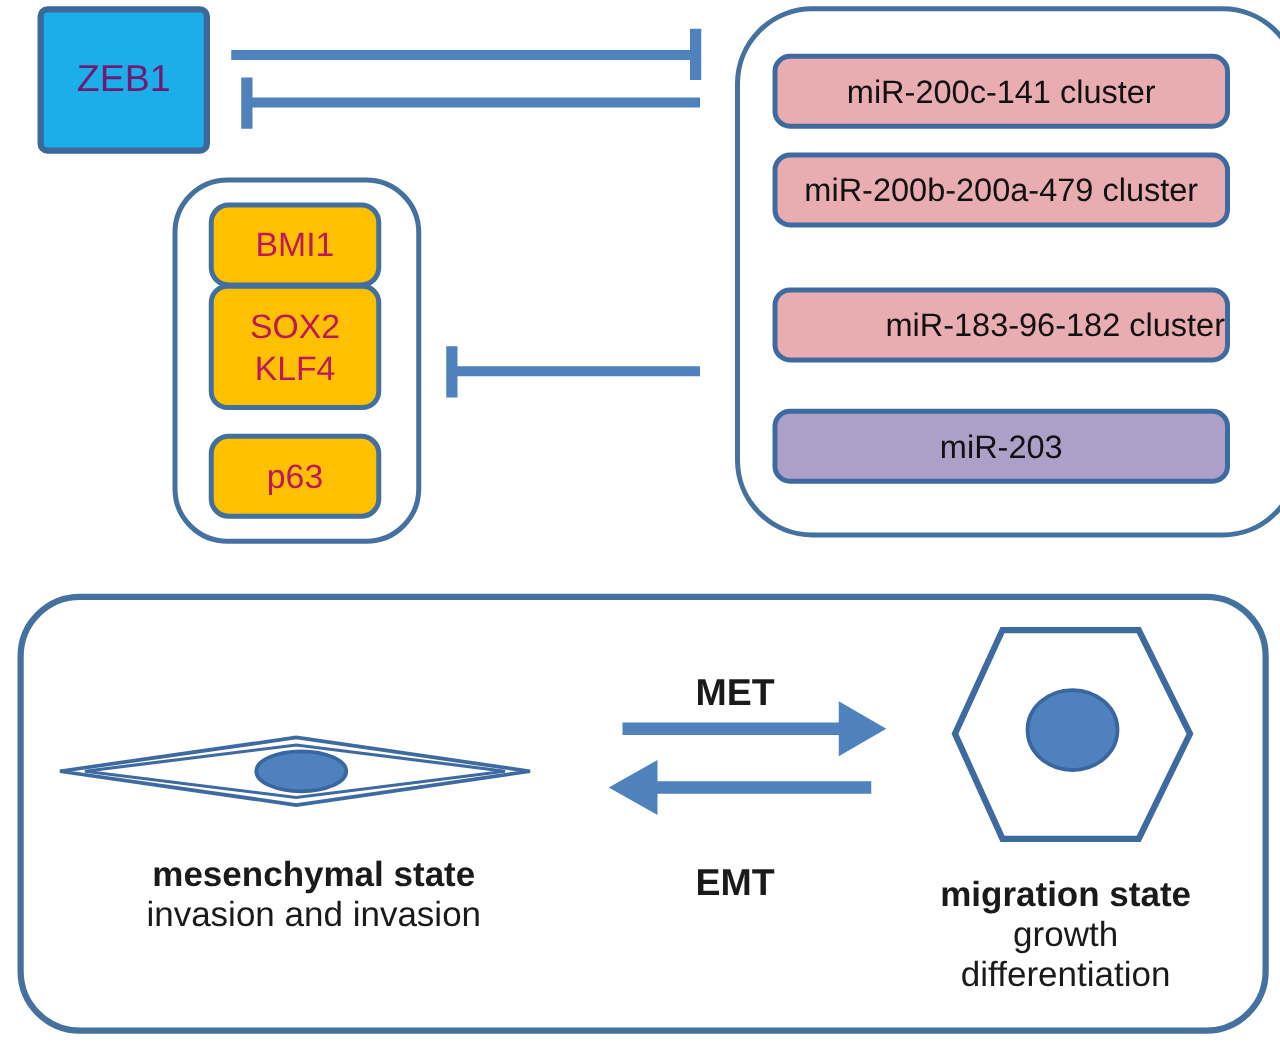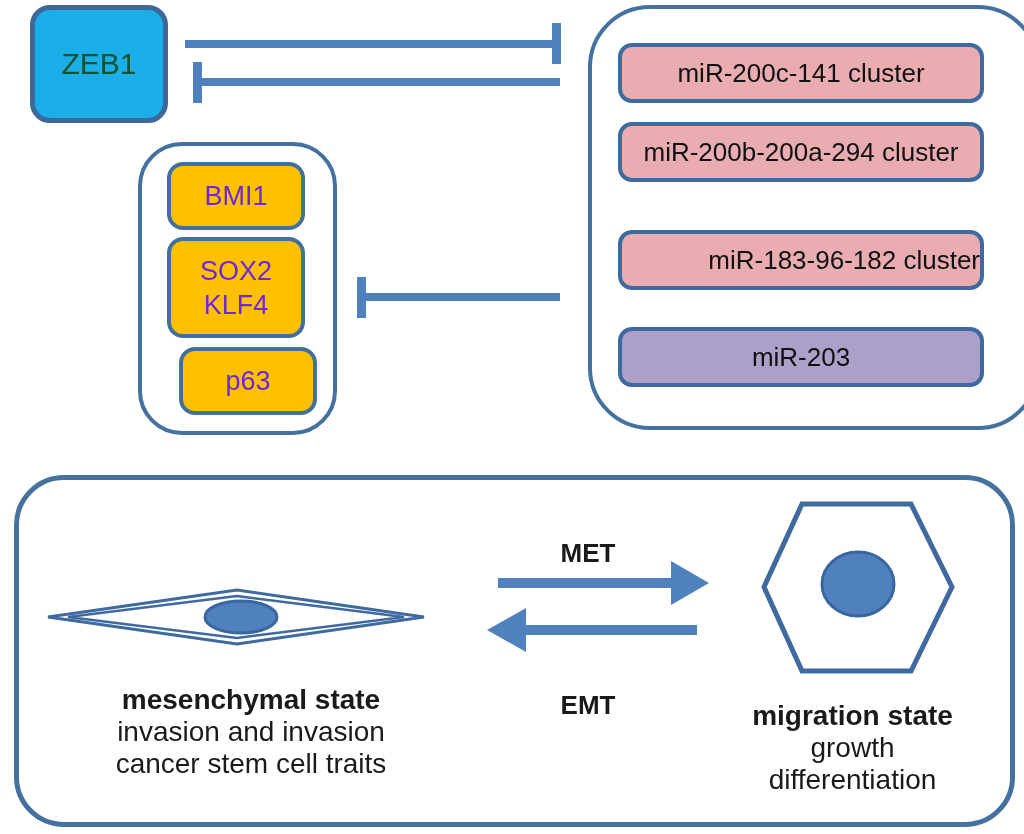--- a/index.html
+++ b/index.html
@@ -11,23 +11,23 @@
     font-family: "Liberation Sans", sans-serif;
     overflow: hidden;
   }
   .abs { position: absolute; }
 
   
   .zeb1-box {
     left: 30px; top: 5px; width: 128px; height: 108px;
     background: #1BAEE8;
     border: 5px solid #3D6899;
-    border-radius: 20px;
+    border-radius: 8px;
     display: flex; align-items: center; justify-content: center;
-    font-size: 30px; color: #14532d;
+    font-size: 30px; color: #701a75;
   }
 
   
   .group-container {
     background: #ffffff;
     border: 4px solid #44719E;
   }
   .mir-container { left: 588px; top: 5px; width: 421px; height: 417px; border-radius: 62px; padding-left: 23px; }
   .factors-container { left: 138px; top: 142px; width: 191px; height: 285px; border-radius: 44px; }
   .state-container { left: 14px; top: 475px; width: 991px; height: 342px; border-radius: 50px; border-width: 5px; }
@@ -50,34 +50,34 @@
 
   
   .factor-box {
     position: absolute;
     left: 25px; width: 130px;
     background: #FFC000;
     border: 4px solid #41709F;
     border-radius: 16px;
     display: flex; flex-direction: column;
     align-items: center; justify-content: center;
-    font-size: 27px; color: #6d28d9;
+    font-size: 27px; color: #be185d;
     line-height: 34px;
   }
   .factor-1 { top: 16px;  height: 60px; }
-  .factor-2 { top: 91px;  height: 93px; }
-  .factor-3 { top: 201px; height: 60px; margin-left: 12px; }
+  .factor-2 { top: 81px;  height: 93px; border-radius: 15px; }
+  .factor-3 { top: 201px; height: 60px; }
 
   
   .overlay { left: 0; top: 0; width: 1024px; height: 834px; pointer-events: none; }
 
   
   .arrow-label {
     width: 120px; text-align: center;
-    font-size: 26px; font-weight: bold; color: #1a1a1a;
+    font-size: 30px; font-weight: bold; color: #1a1a1a;
   }
   .met-label { left: 528px; top: 538px; }
   .emt-label { left: 528px; top: 650px; margin-top: 40px; }
 
   
   .state-text {
     text-align: center;
     font-size: 28px; color: #1a1a1a;
     line-height: 32px;
   }
@@ -92,21 +92,21 @@
 
   <div class="abs zeb1-box">
     <span>ZEB1</span>
   </div>
 
   <div class="abs group-container mir-container">
     <div class="mir-box mir-pink mir-1">
       <span>miR-200c-141 cluster</span>
     </div>
     <div class="mir-box mir-pink mir-2">
-      <span>miR-200b-200a-294 cluster</span>
+      <span>miR-200b-200a-479 cluster</span>
     </div>
     <div class="mir-box mir-pink mir-3">
       <span>miR-183-96-182 cluster</span>
     </div>
     <div class="mir-box mir-purple mir-4">
       <span>miR-203</span>
     </div>
   </div>
 
   <div class="abs group-container factors-container">
@@ -162,21 +162,20 @@
       <ellipse cx="858" cy="584" rx="36" ry="32" fill="#4E81BD" stroke="#3A66A0" stroke-width="3"></ellipse>
     </g>
   </svg>
 
   <div class="abs arrow-label met-label">MET</div>
   <div class="abs arrow-label emt-label">EMT</div>
 
   <div class="abs state-text mesenchymal-text">
     <div class="state-title">mesenchymal state</div>
     <div>invasion and invasion</div>
-    <div>cancer stem cell traits</div>
   </div>
 
   <div class="abs state-text epithelial-text">
     <div class="state-title">migration state</div>
     <div>growth</div>
     <div>differentiation</div>
   </div>
 
 </div>
 

